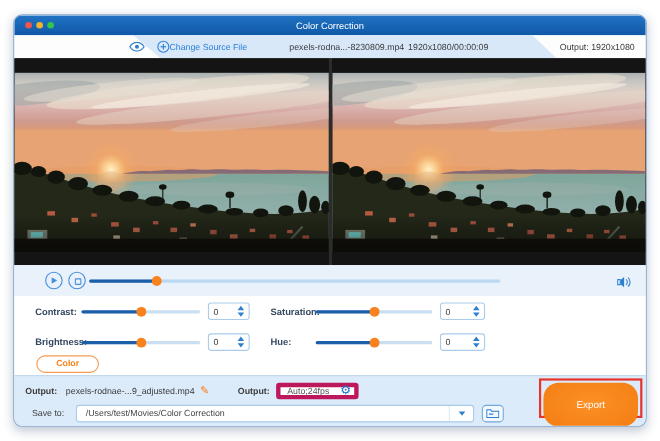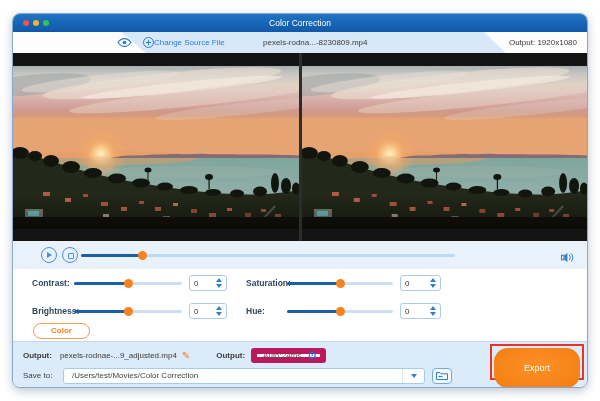--- a/index.html
+++ b/index.html
@@ -69,25 +69,25 @@
   .spacer2 { width:172px; }
   .reset-btn { position:absolute; left:20px; top:54px; width:57px; height:16px; border:1px solid #f89a52; border-radius:8px;
     background:#fff; color:#f7821b; font-size:8px; font-weight:bold; text-align:center; line-height:14px; cursor:pointer; }
   
   .bottom { position:relative; height:48px; background:#dcebfa; border-top:1px solid #c2d6ec; font-size:8px; color:#3c3c3c; }
   .brow1 { position:absolute; left:10px; top:6px; height:14px; display:flex; align-items:center; }
   .b-outlabel { font-weight:bold; }
   .b-file { margin-left:8px; color:#3a3a3a; }
   .pencil { margin-left:5px; color:#f7821b; font-size:10px; cursor:pointer; }
   .b-fmtlabel { margin-left:26px; font-weight:bold; }
-  .fmt-box { margin-left:6px; width:75px; height:15px; background:#fff; border:6px solid #be185d; border-radius:3px;
+  .fmt-box { margin-left:6px; width:75px; height:15px; background:#fff; border:4px solid #be185d; border-radius:3px;
     display:flex; align-items:center; justify-content:space-between; padding:0 3px 0 6px; }
   .fmt-val { color:#555; }
   .gear { color:#2470c8; font-size:11px; line-height:11px; cursor:pointer; }
-  .brow2 { position:absolute; left:10px; top:25px; height:17px; display:flex; align-items:center; }
+  .brow2 { position:absolute; left:16px; top:25px; height:17px; display:flex; align-items:center; }
   .b-savelabel { width:40px; }
   .save-input { position:relative; width:362px; height:16px; background:#fff; border:1px solid #a8cbe8; border-radius:3px;
     line-height:14px; padding-left:8px; color:#444; }
   .dd { position:absolute; right:0; top:0; width:22px; height:14px; border-left:1px solid #dce9f6; display:flex; align-items:center; justify-content:center; cursor:pointer; }
   .dd-tri { width:0; height:0; border-left:3.5px solid transparent; border-right:3.5px solid transparent; border-top:4.5px solid #2e7fd0; }
   .folder-btn { margin-left:7px; width:20px; height:16px; background:#f2f8fe; border:1px solid #74a8d8; border-radius:4px;
     display:flex; align-items:center; justify-content:center; cursor:pointer; }
   .export-annot { position:absolute; right:3px; top:2px; width:94px; height:36px; border:2px solid #e8332a; }
   .export-btn { position:absolute; left:2px; top:2px; width:86px; height:40px; border-radius:14px;
     background:radial-gradient(ellipse at 50% 45%, #fb9026 0%, #f47d12 100%); color:#fff; font-size:9px;
@@ -208,20 +208,21 @@
       <svg width="15" height="9" viewBox="0 0 15 9">
           <path d="M1,4.5 C3.2,1.2 5.3,0.6 7.5,0.6 C9.7,0.6 11.8,1.2 14,4.5 C11.8,7.8 9.7,8.4 7.5,8.4 C5.3,8.4 3.2,7.8 1,4.5 Z" fill="none" stroke="#2e7fd0" stroke-width="1.1"></path>
           <circle cx="7.5" cy="4.5" r="1.8" fill="#2e7fd0"></circle>
         </svg>
     </span>
     <div class="change-src">
       <span class="plus-circle"></span>
       <span>Change Source File</span>
     </div>
     <span class="src-name">pexels-rodna...-8230809.mp4</span>
+    <span class="src-info">1920x1080/00:00:09</span>
     <span class="out-label">Output: 1920x1080</span>
   </div>
 
   <div class="preview">
     <div class="pane left">
       <svg viewBox="0 0 286 163" preserveAspectRatio="none">
           <use href="#sunset-scene"></use>
         </svg>
     </div>
     <div class="gap"></div>

